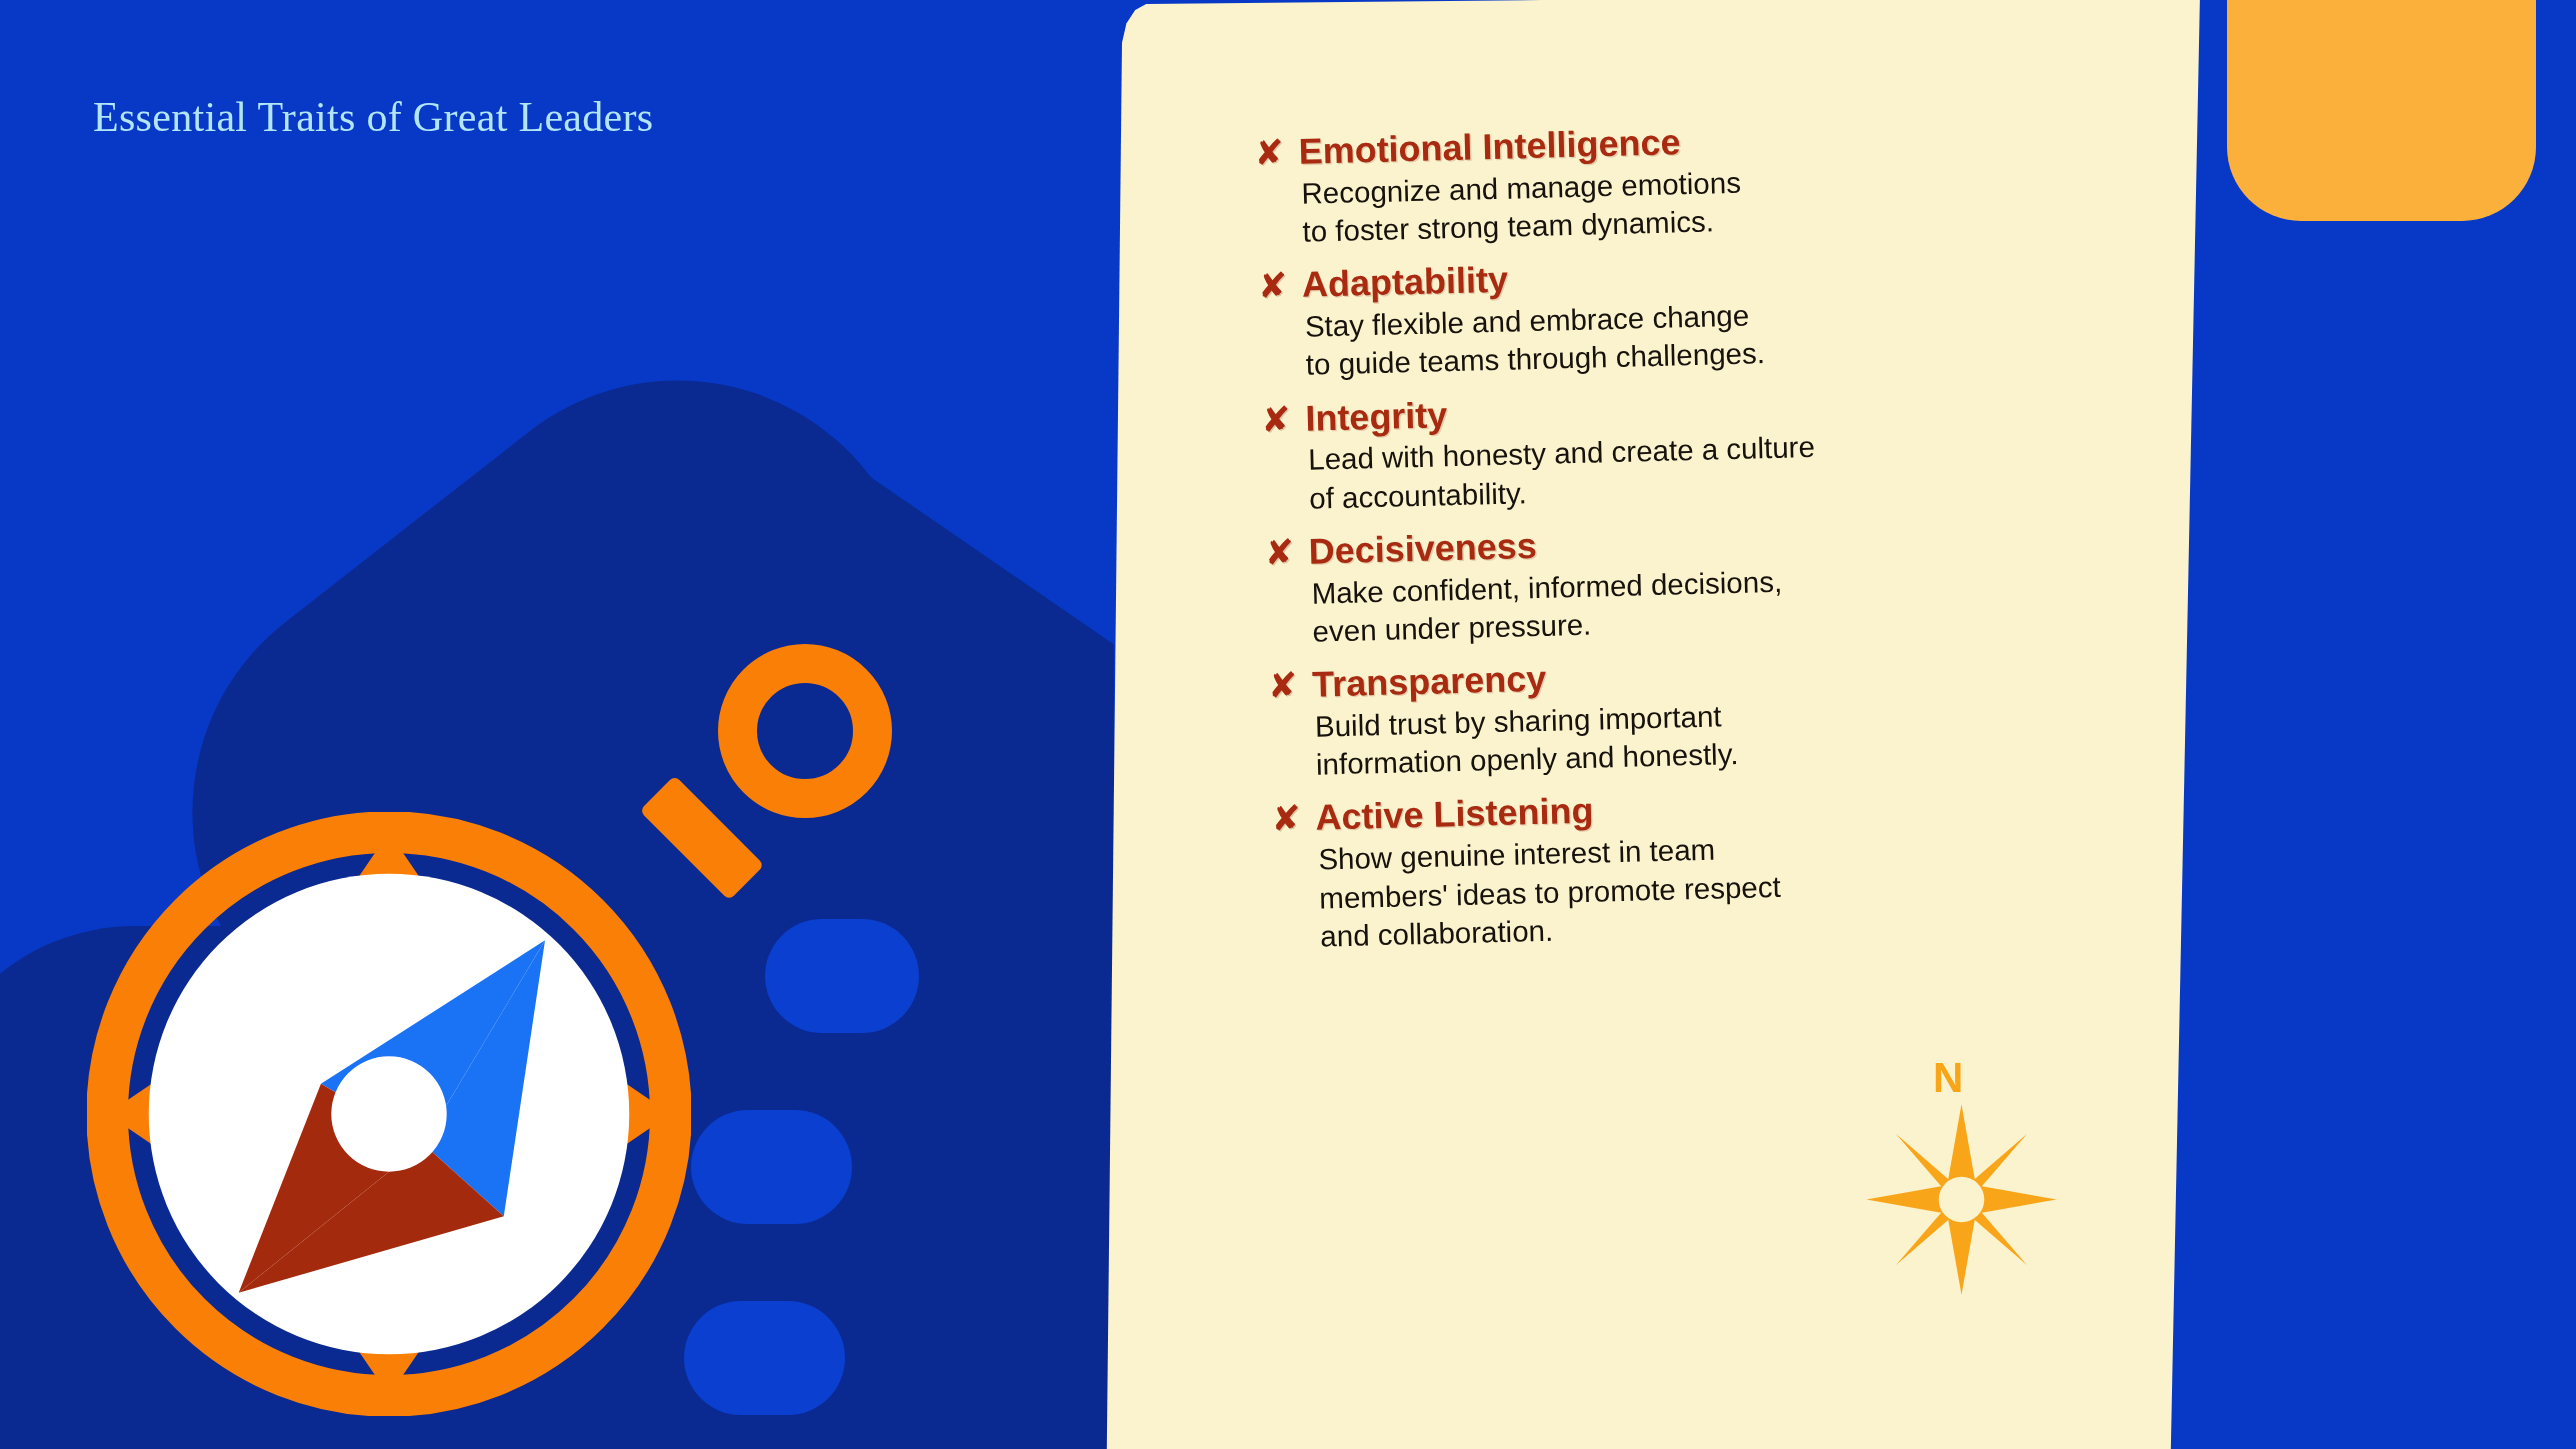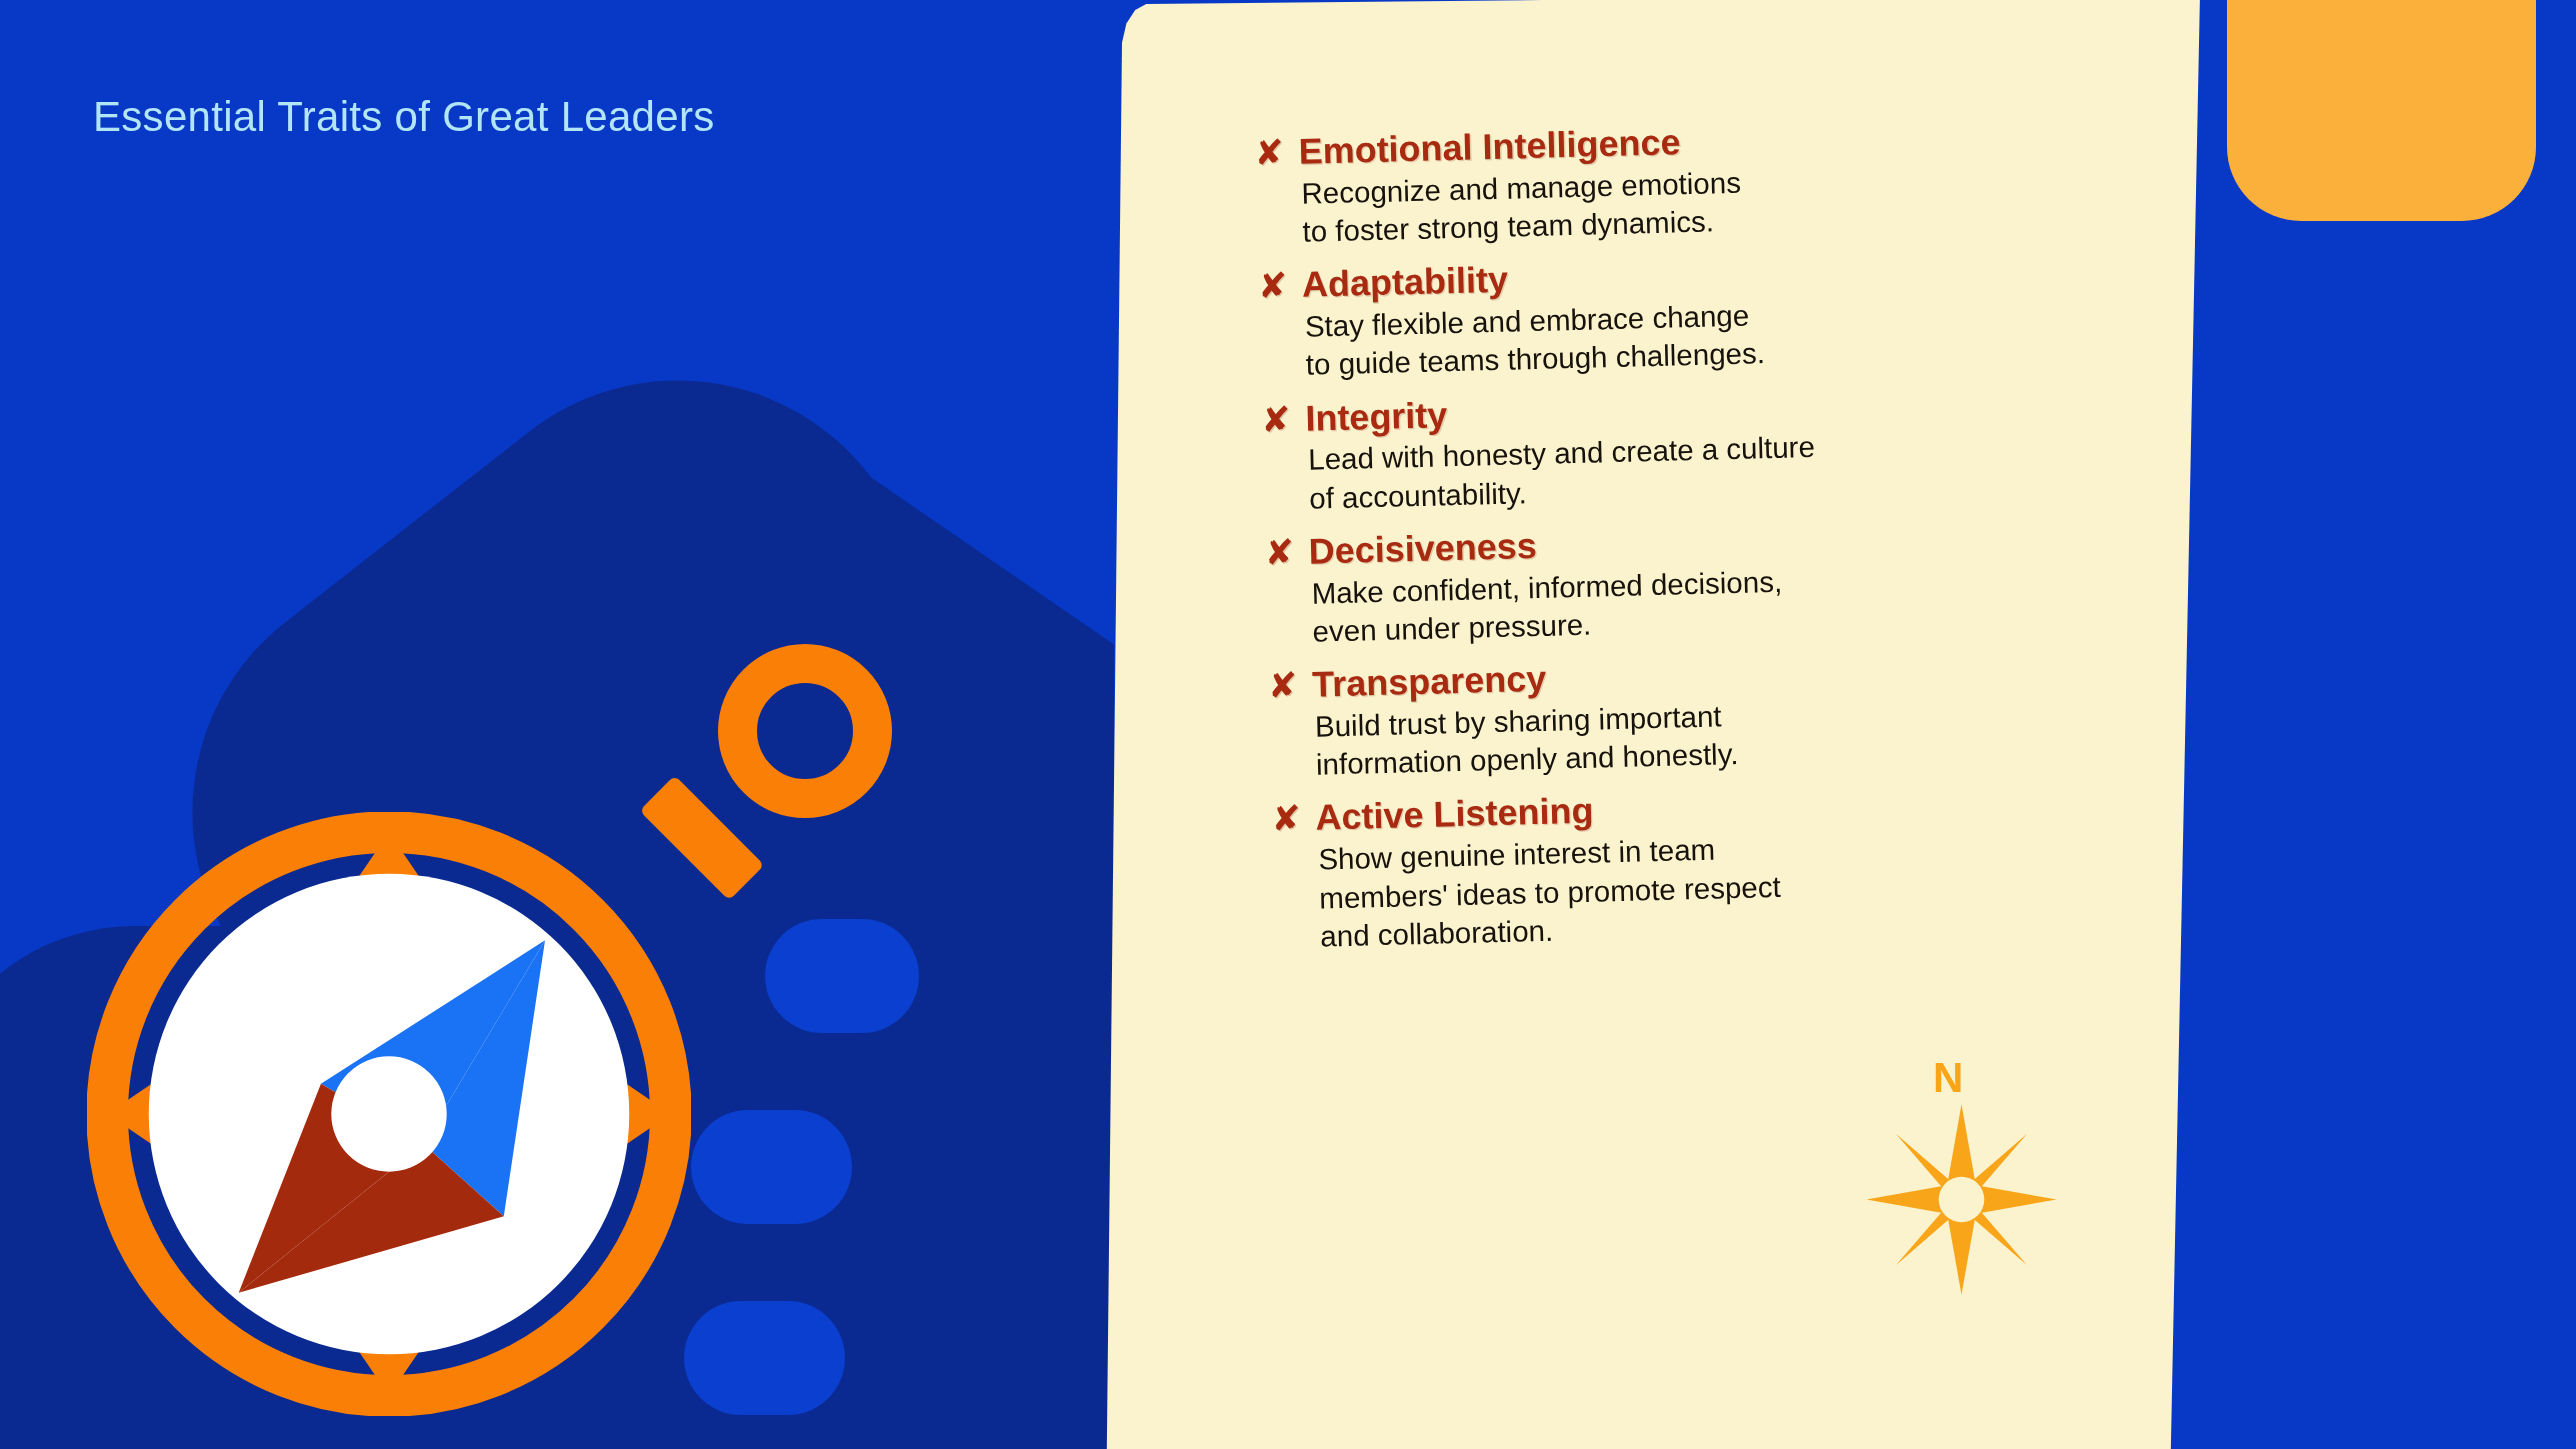--- a/index.html
+++ b/index.html
@@ -127,20 +127,21 @@
   
   .slide-title {
     position: absolute;
     left: 93px;
     top: 93px;
     font-size: 42px;
     font-weight: 400;
     color: #b2e6f7;
     letter-spacing: 0.3px;
     white-space: nowrap;
+    font-family: Liberation Serif, serif;
   }
 
   
   .trait-list {
     position: absolute;
     left: 154px;
     top: 154px;
     width: 792px;
     transform: rotate(-1.45deg);
     transform-origin: 0% 0%;

